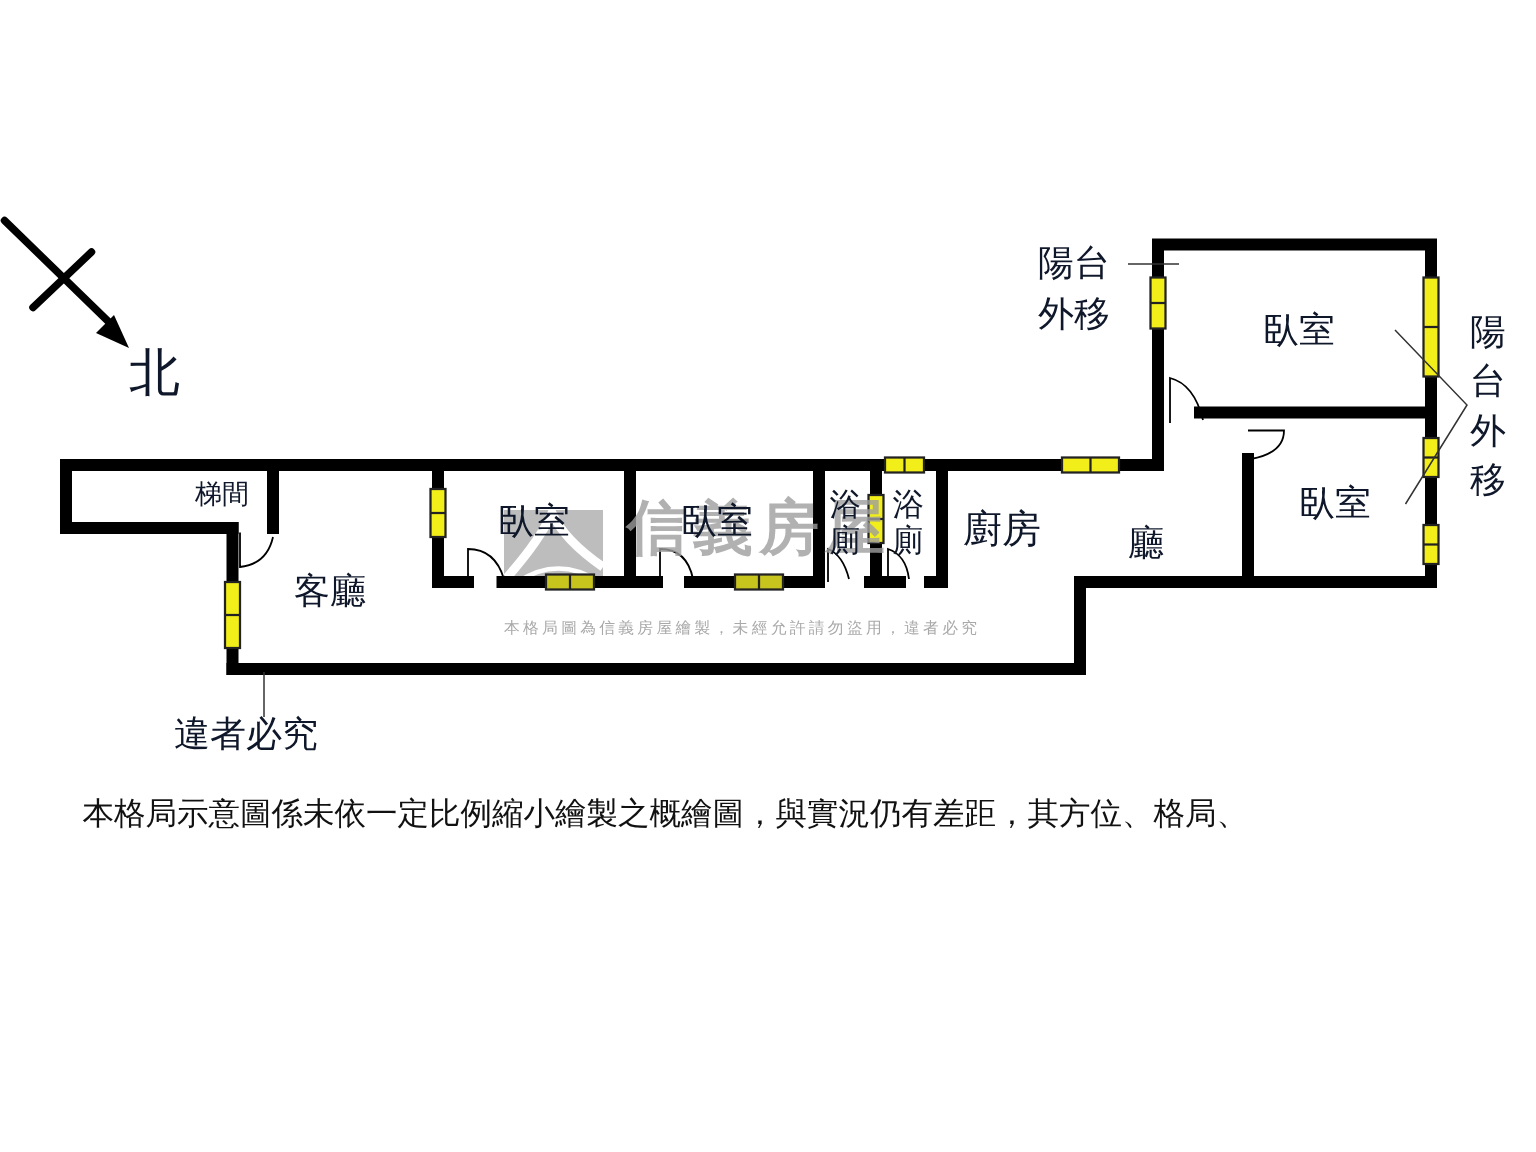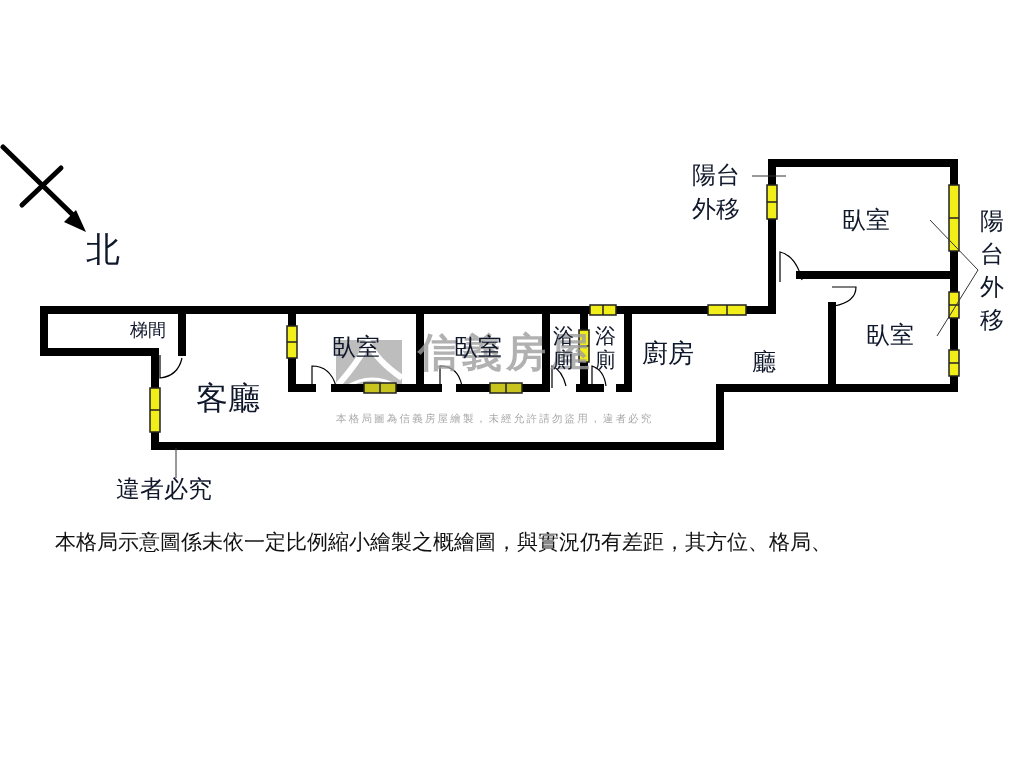--- a/index.html
+++ b/index.html
@@ -97,21 +97,21 @@
   </g>
 </svg>
 
 <div class="wm-brand">信義房屋</div>
 <div class="wm-text">本格局圖為信義房屋繪製，未經允許請勿盜用，違者必究</div>
 
 <div class="lbl" style="left:88px;top:92px;"></div>
 <div class="lbl" style="left:86px;top:232px;font-size:34px;">北</div>
 
 <div class="lbl" style="left:90px;top:321px;font-size:18px;margin-left:40px;">梯間</div>
-<div class="lbl" style="left:196px;top:382px;font-size:32px;">客廳</div>
+<div class="lbl" style="left:196px;top:382px;font-size:24px;">客廳</div>
 <div class="lbl" style="left:332px;top:335px;font-size:24px;">臥室</div>
 <div class="lbl" style="left:454px;top:335px;font-size:24px;">臥室</div>
 <div class="lbl" style="left:553px;top:324px;font-size:21px;line-height:24px;">
   <div>浴</div>
   <div>廁</div>
 </div>
 <div class="lbl" style="left:595px;top:324px;font-size:21px;line-height:24px;">
   <div>浴</div>
   <div>廁</div>
 </div>

